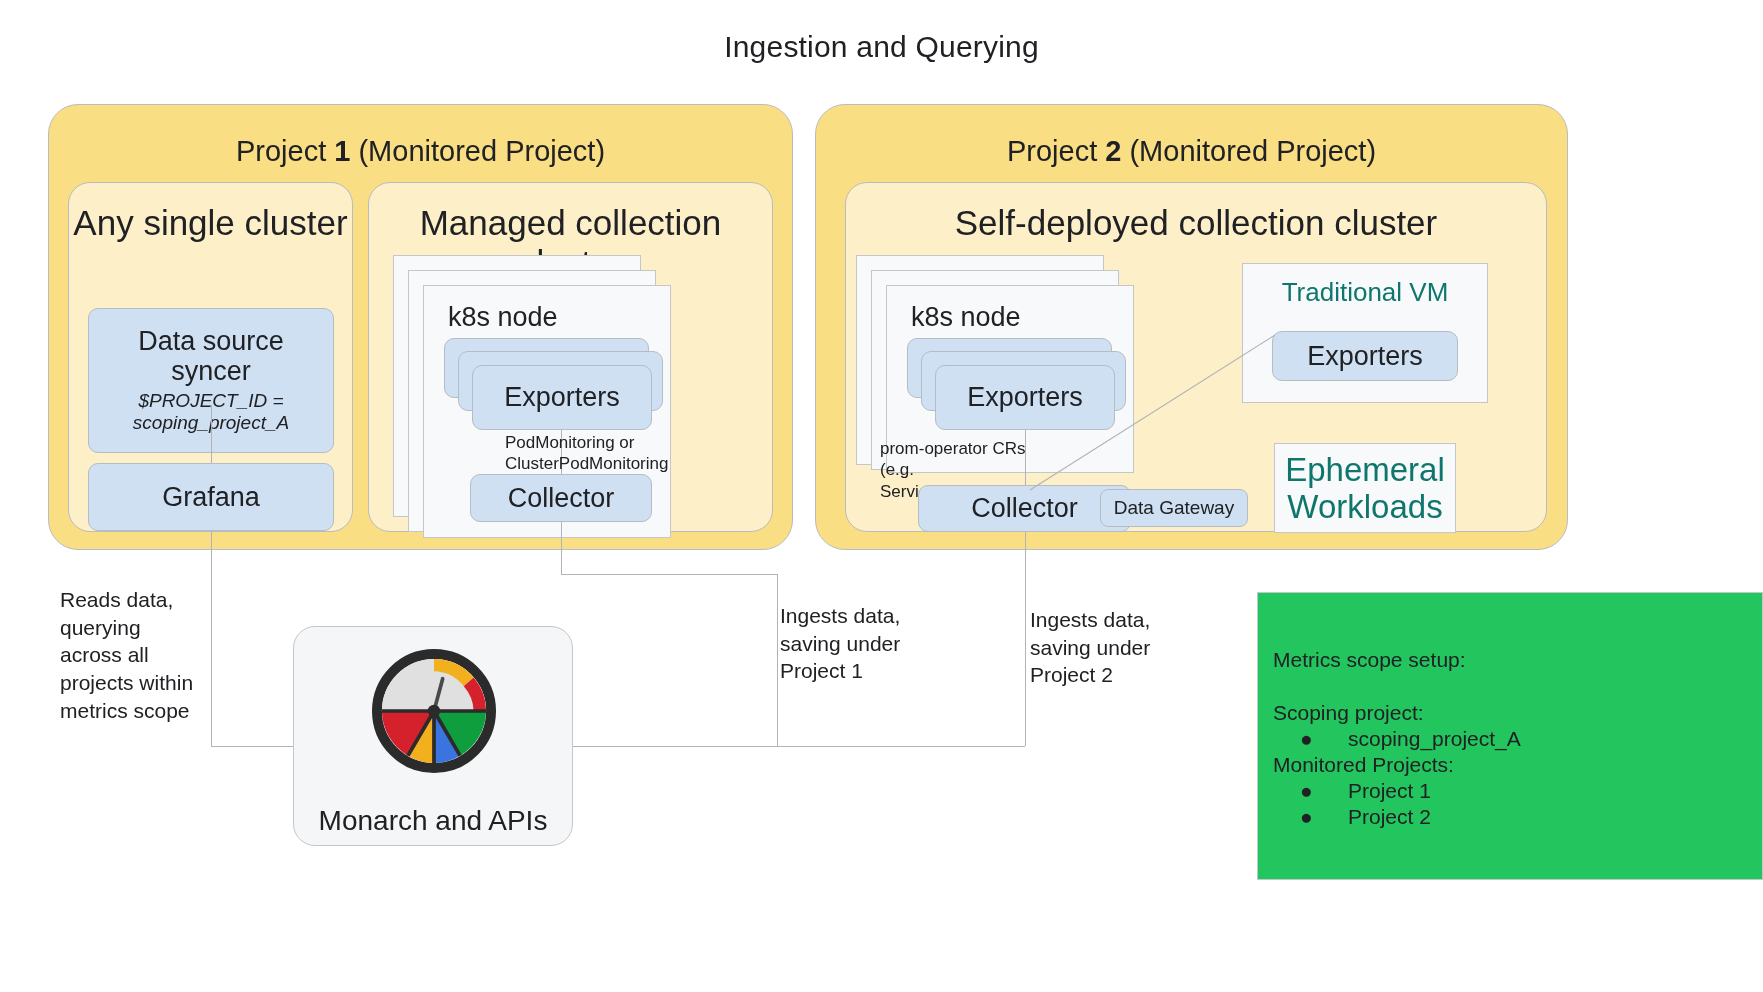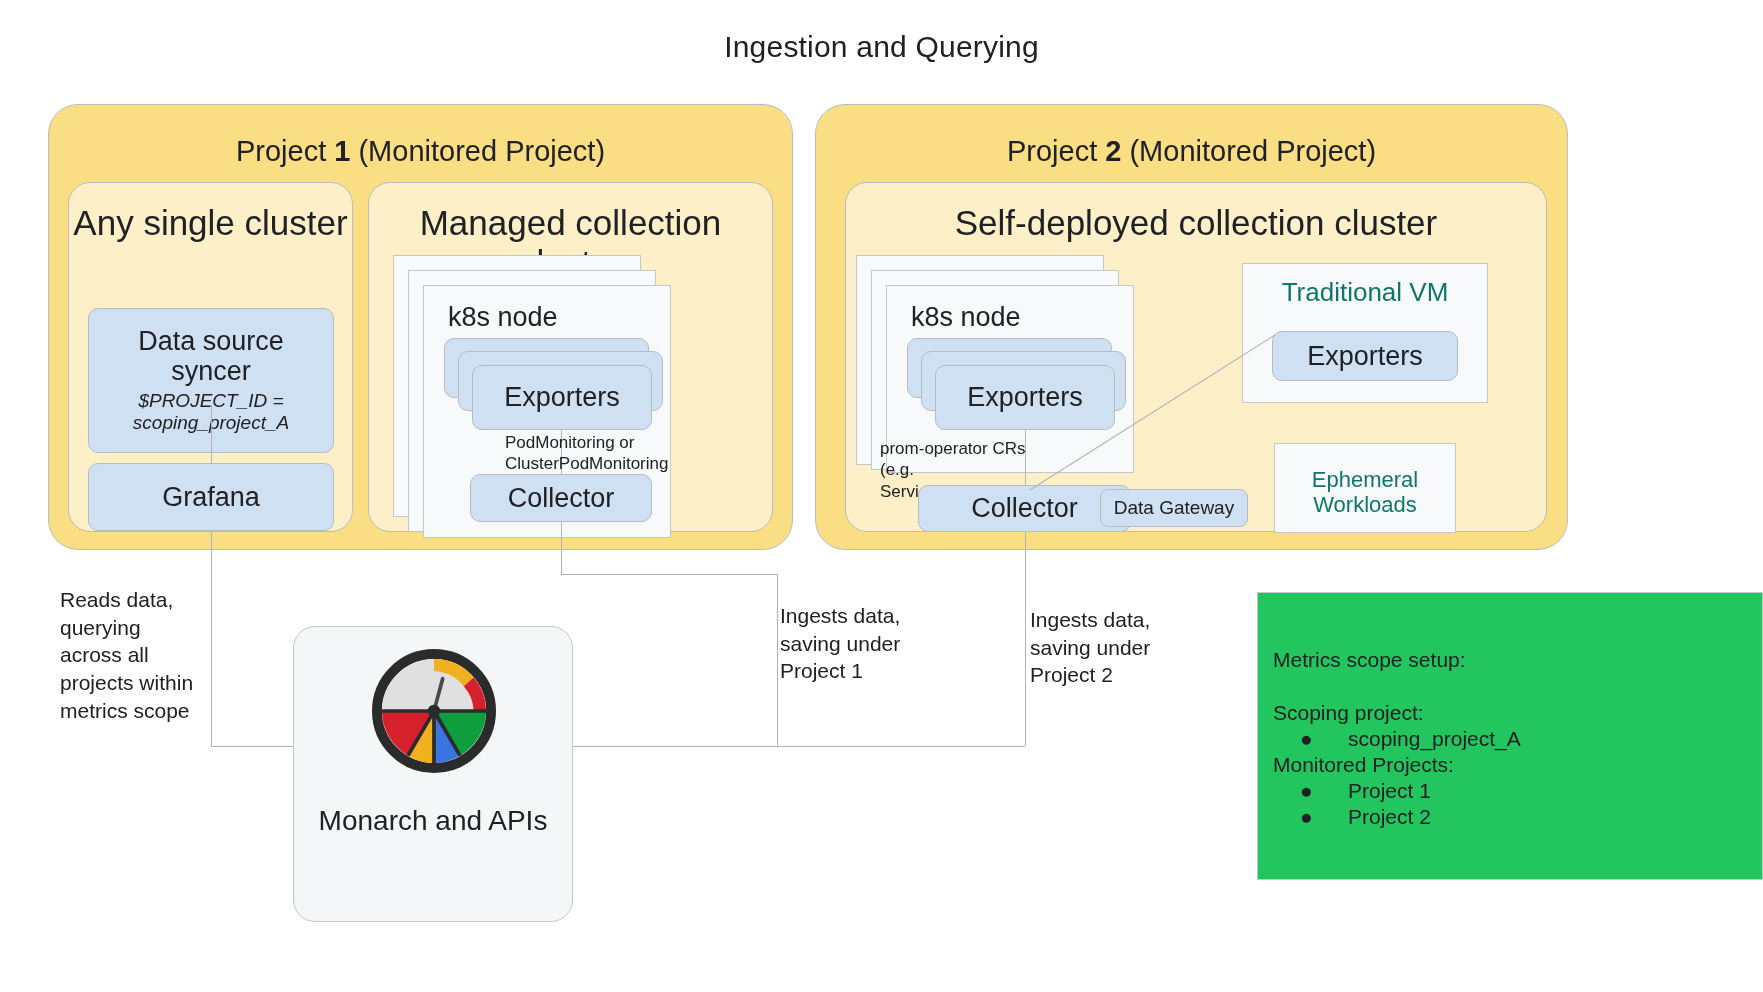--- a/index.html
+++ b/index.html
@@ -166,21 +166,21 @@
 <div class="abs white-box" style="left:1242px;top:263px;width:246px;height:140px;">
   <div class="white-box-title">Traditional VM</div>
 </div>
 <div class="abs blue-box" style="left:1272px;top:331px;width:186px;height:50px;">Exporters</div>
 
 <svg class="abs" style="left:1020px;top:330px;width:260px;height:170px;">
   <line x1="255" y1="5" x2="10" y2="160" stroke="#b0b3b7" stroke-width="1.2"></line>
 </svg>
 
 <div class="abs white-box" style="left:1274px;top:443px;width:182px;height:90px;">
-  <div class="white-box-title" style="top:24px;font-size:22px;">Ephemeral
+  <div class="white-box-title" style="top:8px;font-size:33px;">Ephemeral
 Workloads</div>
 </div>
 
 <div class="abs line vline" style="left:211px;top:531px;height:215px;"></div>
 <div class="abs line hline" style="left:211px;top:746px;width:90px;"></div>
 
 <div class="abs line vline" style="left:561px;top:522px;height:52px;"></div>
 <div class="abs line hline" style="left:561px;top:574px;width:216px;"></div>
 <div class="abs line vline" style="left:777px;top:574px;height:172px;"></div>
 <div class="abs line hline" style="left:570px;top:746px;width:207px;"></div>
@@ -193,21 +193,21 @@
 across all
 projects within
 metrics scope</div>
 <div class="annot" style="left:780px;top:602px;width:180px;">Ingests data,
 saving under
 Project 1</div>
 <div class="annot" style="left:1030px;top:606px;width:180px;">Ingests data,
 saving under
 Project 2</div>
 
-<div class="abs" id="monarch-card" style="left:293px;top:626px;width:280px;height:296px;">
+<div class="abs" id="monarch-card" style="left:293px;top:626px;width:280px;height:220px;">
   <svg class="abs" style="left:78px;top:22px;width:124px;height:124px;" viewBox="0 0 100 100">
     <circle cx="50" cy="50" r="46" fill="#ffffff" stroke="#2B2B2B" stroke-width="8"></circle>
 
     <path d="M8 50 A42 42 0 0 1 92 50 Z" fill="#E0E0E0"></path>
 
     <path d="M50 8 A42 42 0 0 1 82 23 L74 30 A32 32 0 0 0 50 18 Z" fill="#F2B01E"></path>
 
     <path d="M82 23 A42 42 0 0 1 92 50 L82 50 A32 32 0 0 0 74 30 Z" fill="#D4212C"></path>
 
     <path d="M50 50 L8 50 A42 42 0 0 0 29 86 Z" fill="#D4212C"></path>

